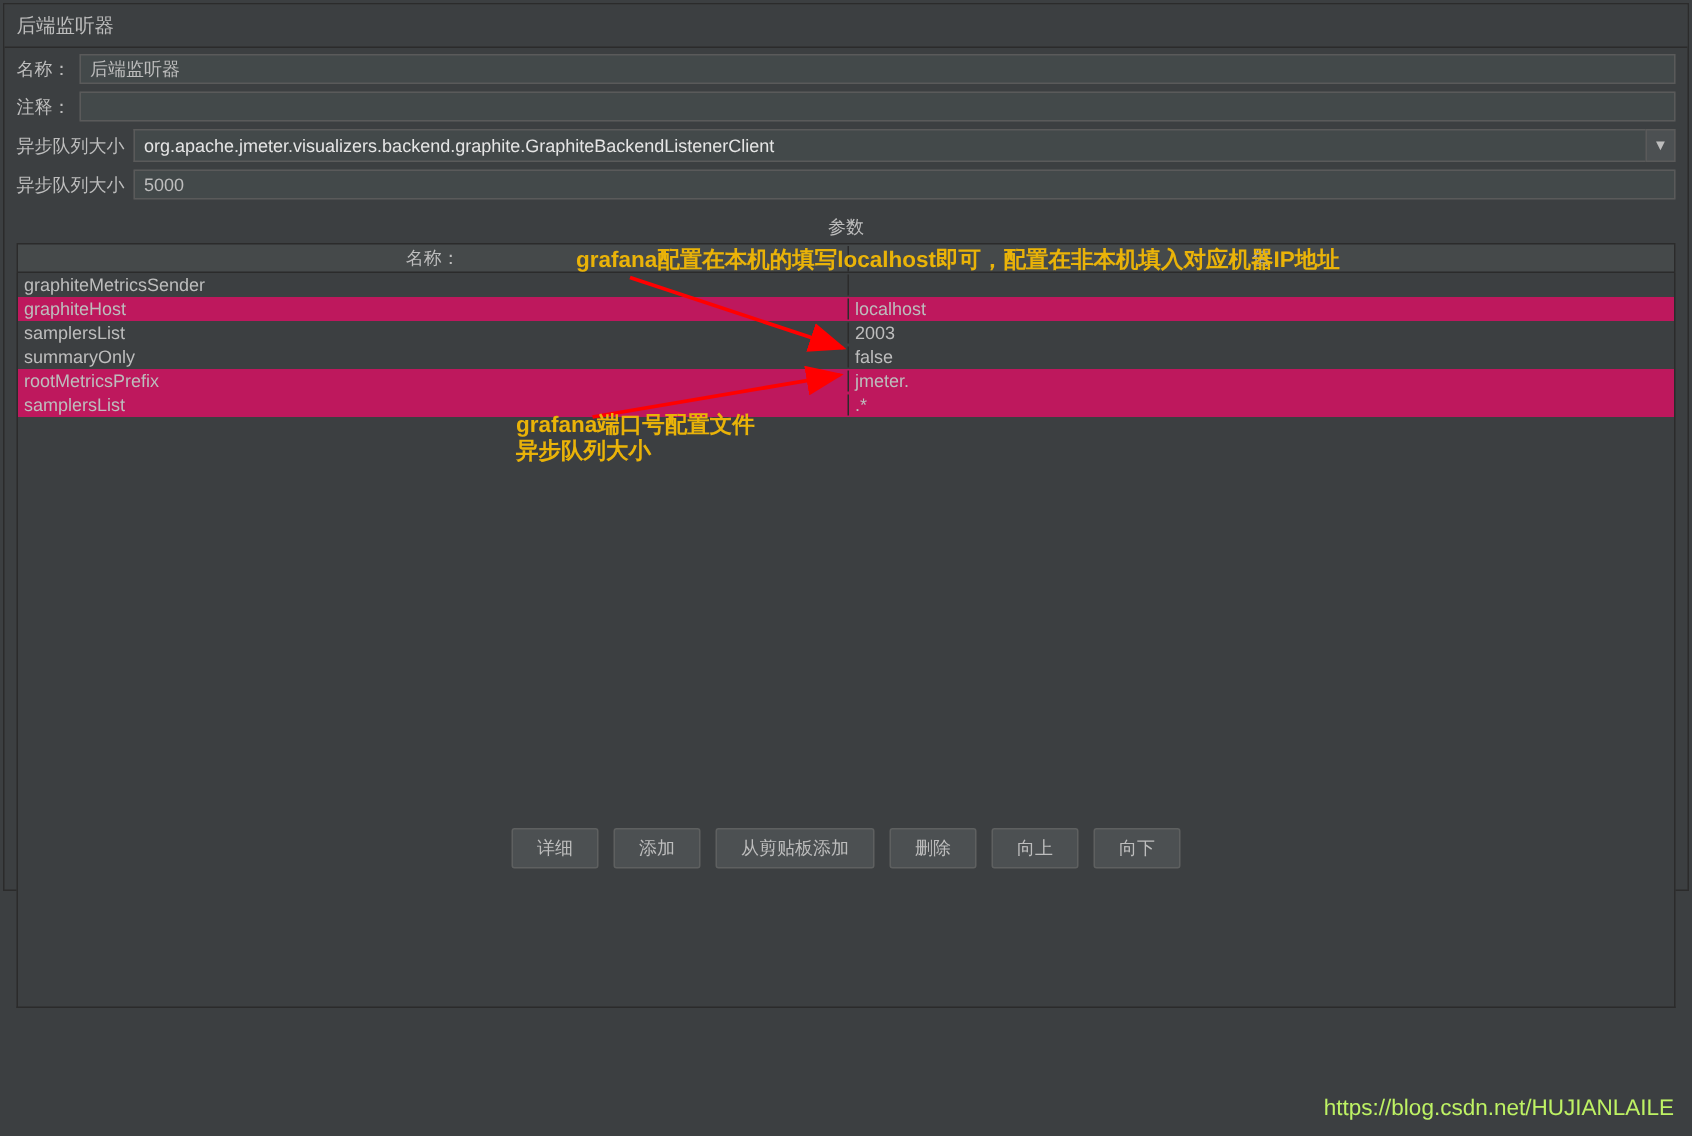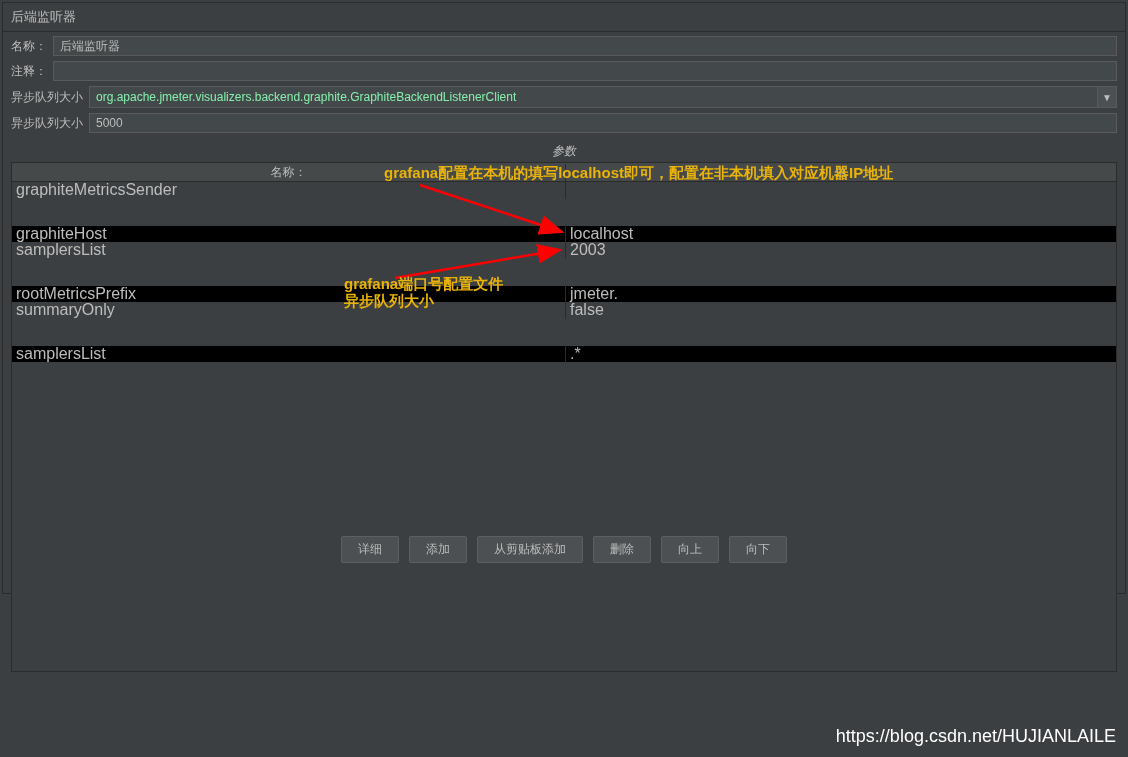--- a/index.html
+++ b/index.html
@@ -51,21 +51,21 @@
     }
     .combo-wrap {
       flex: 1;
       display: flex;
     }
     .combo-input {
       flex: 1;
       background: #43494a;
       border: 1px solid #5a5a5a;
       border-right: none;
-      color: #86efac;
+      color: #e5e5e5;
       padding: 2px 6px;
       height: 22px;
       font-size: 12px;
       outline: none;
     }
     .combo-btn {
       width: 20px;
       height: 22px;
       background: #4c5052;
       border: 1px solid #5a5a5a;
@@ -95,53 +95,52 @@
       border-left: 1px solid #2b2b2b;
       border-right: 1px solid #2b2b2b;
       border-bottom: 1px solid #2b2b2b;
       height: 490px;
       background: #3c3f41;
     }
     .table-row {
       display: flex;
       height: 16px;
       align-items: center;
-      font-size: 16px;
+      font-size: 12px;
     }
     .row-odd { background: #3c3f41; }
-    .row-even { background: #000000; margin-top: 28px; }
+    .row-even { background: #be185d; }
     .td-name {
       width: 554px;
       padding-left: 4px;
       color: #bdbdbd;
       border-right: 1px solid #2b2b2b;
       white-space: nowrap;
       overflow: hidden;
     }
     .td-value {
       flex: 1;
       padding-left: 4px;
       color: #bdbdbd;
       white-space: nowrap;
       overflow: hidden;
     }
     .section-label {
       text-align: center;
       color: #bdbdbd;
       font-size: 12px;
       margin: 10px 0 2px 0;
-      font-style: italic;
     }
     .button-bar {
       display: flex;
       justify-content: center;
       gap: 10px;
       padding: 8px 0;
       position: absolute;
-      bottom: 22px;
+      bottom: 6px;
       left: 0;
       right: 0;
     }
     .btn {
       background: #4c5052;
       border: 1px solid #5e6060;
       color: #bdbdbd;
       padding: 4px 16px;
       font-size: 12px;
       cursor: pointer;
@@ -157,22 +156,22 @@
       z-index: 10;
       white-space: nowrap;
       font-weight: bold;
     }
     .annot1 { top: 164px; left: 384px; }
     .annot2 { top: 275px; left: 344px; line-height: 17px; }
     .watermark {
       position: absolute;
       bottom: 10px;
       right: 12px;
-      color: #ffffff;
-      font-size: 18px;
+      color: #bef264;
+      font-size: 15px;
     }
     .arrow-svg {
       position: absolute;
       pointer-events: none;
       z-index: 9;
     }
   </style>
 </head>
 <body>
 
@@ -217,27 +216,27 @@
           <div class="td-name">graphiteMetricsSender</div>
         </div>
         <div class="table-row row-even">
           <div class="td-name">graphiteHost</div>
           <div class="td-value">localhost</div>
         </div>
         <div class="table-row row-odd">
           <div class="td-name">samplersList</div>
           <div class="td-value">2003</div>
         </div>
+        <div class="table-row row-odd">
+          <div class="td-name">summaryOnly</div>
+          <div class="td-value">false</div>
+        </div>
         <div class="table-row row-even">
           <div class="td-name">rootMetricsPrefix</div>
           <div class="td-value">jmeter.</div>
-        </div>
-        <div class="table-row row-odd">
-          <div class="td-name">summaryOnly</div>
-          <div class="td-value">false</div>
         </div>
         <div class="table-row row-even">
           <div class="td-name">samplersList</div>
           <div class="td-value">.*</div>
         </div>
         <div class="table-row row-odd">
         </div>
       </div>
   </div>
 

